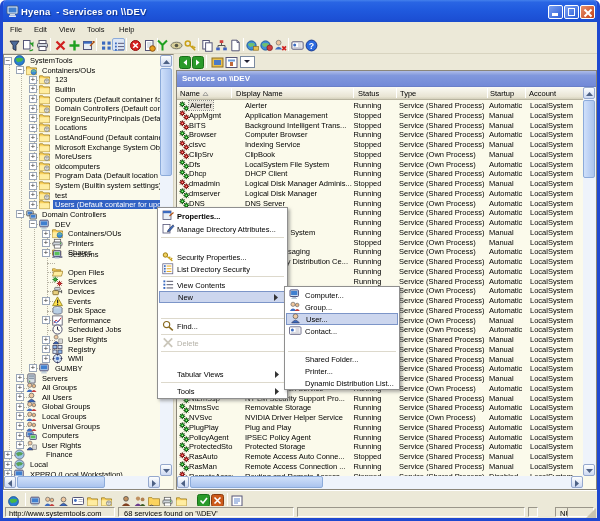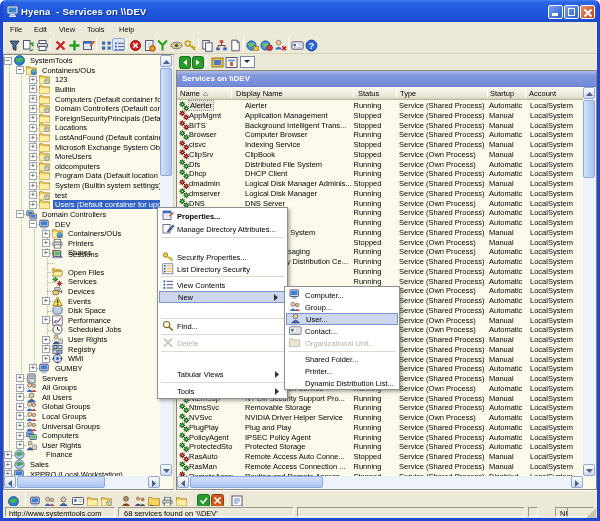--- a/index.html
+++ b/index.html
@@ -731,21 +731,21 @@
 <div style="position:absolute;left:4.5px;top:409.5px;width:8px;border-top:1px dotted #b6b2a2"></div>
 <div class="trow" style="top:405.0px">
             <span class="ebox" style="left:0px">+</span>
             <span class="ticn" style="left:10px">
               <svg width="11" height="11">
                 <circle cx="5.5" cy="5.5" r="4.6" fill="#9ec7e8"></circle>
                 <path d="M2 4.2 Q5.5 2 9 4.2 Q7.8 7.2 5.5 6.4 Q3.2 8.6 2 4.2z" fill="#58a158"></path>
                 <circle cx="5.5" cy="5.5" r="4.6" fill="none" stroke="#667" stroke-width="0.8"></circle>
               </svg>
             </span>
-            <span class="ttxt" style="left:24px">Sales</span>
+            <span class="ttxt" style="left:24px">Local</span>
           </div>
 <div style="position:absolute;left:4.5px;top:419.2px;width:8px;border-top:1px dotted #b6b2a2"></div>
 <div class="trow" style="top:414.7px">
             <span class="ebox" style="left:0px">+</span>
             <span class="ticn" style="left:10px">
               <svg width="11" height="11">
                 <rect x="0.8" y="1.2" width="8.4" height="6.6" rx="0.8" fill="#d8e6f4" stroke="#3a3a6a" stroke-width="0.9"></rect>
                 <rect x="1.9" y="2.3" width="6.2" height="4.1" fill="#3f7fd0"></rect>
                 <rect x="3.2" y="8.2" width="3.6" height="1.1" fill="#9db3c8"></rect>
                 <rect x="2.2" y="9.3" width="5.6" height="1.1" fill="#b9c9d9"></rect>
@@ -957,21 +957,21 @@
                 </g>
                 <circle cx="3.3" cy="3.3" r="1.7" fill="#20b820" stroke="#0a3c0a" stroke-width="0.6"></circle>
                 <g stroke="#0a3c0a" stroke-width="1">
                   <path d="M7.3 4.4 l0 5.8 M4.4 7.3 l5.8 0 M5.2 5.2 l4.2 4.2 M9.4 5.2 l-4.2 4.2"></path>
                 </g>
                 <circle cx="7.3" cy="7.3" r="1.7" fill="#20b820" stroke="#0a3c0a" stroke-width="0.6"></circle>
                 <circle cx="3.3" cy="3.3" r="0.5" fill="#fff"></circle>
                 <circle cx="7.3" cy="7.3" r="0.5" fill="#fff"></circle>
               </svg></span>
             <span class="c c1">Dfs</span>
-            <span class="c c2">Distributed File System</span>
+            <span class="c c2">LocalSystem File System</span>
             <span class="c c3">Running</span>
             <span class="c c4">Service (Own Process)</span>
             <span class="c c5">Automatic</span>
             <span class="c c6">LocalSystem</span>
           </div>
 <div class="srow" style="top:68.8px">
             <span class="sicn"><svg width="11" height="11">
                 <g stroke="#0a3c0a" stroke-width="1">
                   <path d="M3.3 0.4 l0 5.8 M0.4 3.3 l5.8 0 M1.2 1.2 l4.2 4.2 M5.4 1.2 l-4.2 4.2"></path>
                 </g>
@@ -1766,26 +1766,20 @@
           </svg></span>
       </div>
       <div class="mi" style="top:38.5px">
         <span class="lbl" style="left:19px">Contact...</span>
         <span class="ico"><svg width="13" height="12">
             <rect x="0.5" y="1.8" width="11.5" height="7.6" rx="1" fill="#fff" stroke="#557" stroke-width="0.8"></rect>
             <circle cx="3.4" cy="5" r="1.5" fill="#3a6ac0"></circle>
             <path d="M6.5 4 l4 0 M6.5 6 l4 0 M1.8 8 l9 0" stroke="#99a" stroke-width="0.7"></path>
           </svg></span>
       </div>
-      <div class="mi gray" style="top:50.5px">
-        <span class="lbl" style="left:19px">Organizational Unit...</span>
-        <span class="ico"><svg width="13" height="12">
-            <path d="M0.5 3.2 l0 -1.4 3.2 0 0.9 1.1 5.9 0 0 6.7 -10 0 z" fill="#e8e4d4" stroke="#bcb8a8" stroke-width="0.8"></path>
-          </svg></span>
-      </div>
       <div class="msep" style="top:64px"></div>
       <div class="mi" style="top:66.5px">
         <span class="lbl" style="left:19px">Shared Folder...</span>
       </div>
       <div class="mi" style="top:78.5px">
         <span class="lbl" style="left:19px">Printer...</span>
       </div>
       <div class="mi" style="top:90.5px">
         <span class="lbl" style="left:19px">Dynamic Distribution List...</span>
       </div>

